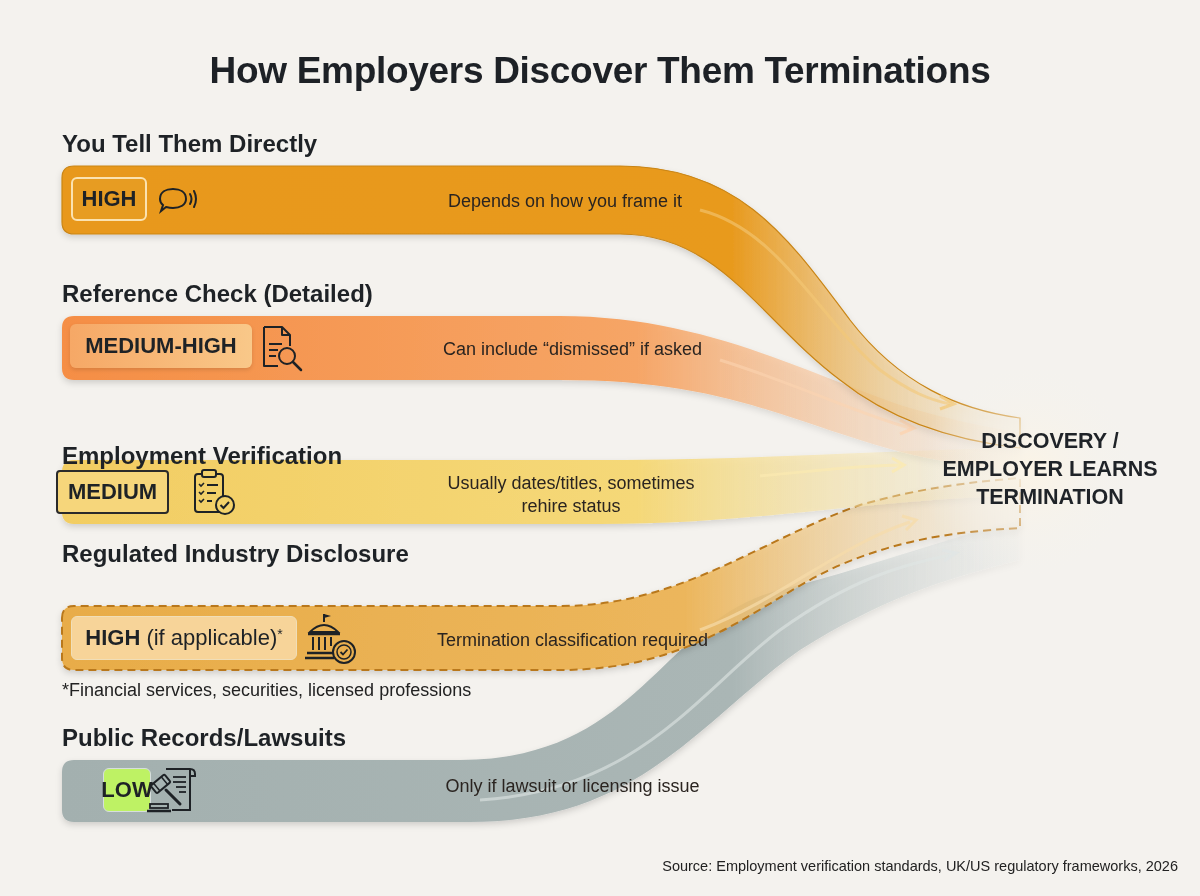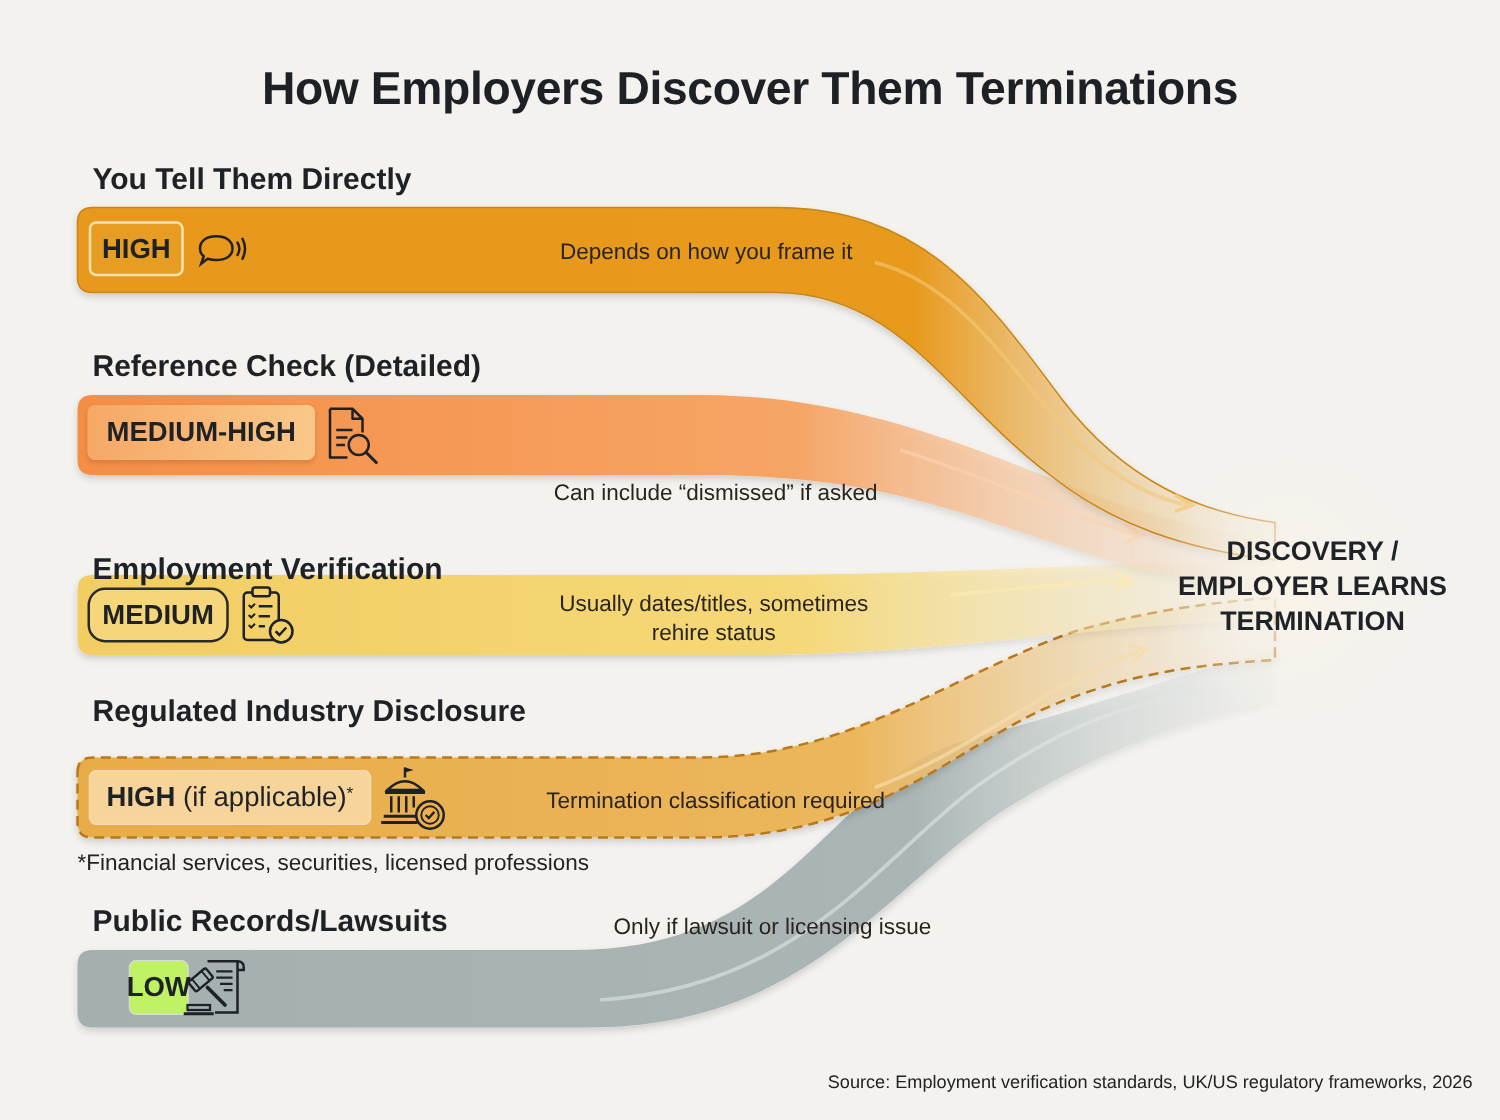--- a/index.html
+++ b/index.html
@@ -10,32 +10,32 @@
     color: #1f2328;
     position: relative;
   }
   .title {
     position: absolute; left: 0; top: 50px; width: 1200px;
     text-align: center; font-size: 37px; font-weight: 700; letter-spacing: -0.3px;
     color: #1d2126;
   }
   svg.flows { position: absolute; left: 0; top: 0; }
   .section-label {
-    position: absolute; left: 62px; font-size: 24px; font-weight: 700; color: #1e2226; margin-left: 12px;
+    position: absolute; left: 62px; font-size: 24px; font-weight: 700; color: #1e2226;
   }
   .badge {
     position: absolute; font-size: 22px; font-weight: 700; color: #1e2226;
     display: flex; align-items: center; justify-content: center;
     border-radius: 6px; height: 44px; padding: 0 10px;
   }
   .badge .light { font-weight: 400; }
   .badge sup { font-size: 14px; font-weight: 400; position: relative; top: -4px; }
   .badge-high { left: 71px; top: 177px; width: 76px; background: #e79c22; border: 2.5px solid #fbe2b0; }
   .badge-medhigh { left: 70px; top: 324px; width: 182px; background: linear-gradient(90deg,#f6a866,#f9c889); box-shadow: 0 2px 4px rgba(0,0,0,0.12); }
-  .badge-medium { left: 70px; top: 470px; width: 113px; background: #f6d67b; border: 2.5px solid #2a2a2a; border-radius: 14px; }
+  .badge-medium { left: 56px; top: 470px; width: 113px; background: #f6d67b; border: 2.5px solid #2a2a2a; border-radius: 4px; }
   .badge-regulated { left: 71px; top: 616px; width: 226px; background: #f7d499; border: 1.5px solid #f0deb8; }
   .badge-low { left: 70px; top: 768px; width: 48px; background: #bef264; border: 1.5px solid #d6dedd; margin-left: 33px; }
   .icon { position: absolute; }
   .desc {
     position: absolute; font-size: 18px; color: #2a2420; text-align: center; line-height: 23px;
   }
   .footnote { position: absolute; left: 62px; top: 680px; font-size: 18px; color: #222; }
   .dest {
     position: absolute; left: 930px; top: 427px; width: 240px; text-align: center;
     font-size: 21.5px; font-weight: 700; line-height: 28px; color: #1f2328;
@@ -123,40 +123,40 @@
 <div class="section-label" style="top:280px;">Reference Check (Detailed)</div>
 <div class="badge badge-medhigh">MEDIUM-HIGH</div>
 <svg class="icon" style="left:260px;top:324px;" width="46" height="48" viewBox="0 0 46 48">
   <path d="M4,3 L22,3 L30,11 L30,22 M22,3 L22,11 L30,11 M4,3 L4,42 L18,42" fill="none" stroke="#1e2226" stroke-width="2" stroke-linejoin="round"></path>
   <line x1="9" y1="20" x2="22" y2="20" stroke="#1e2226" stroke-width="2"></line>
   <line x1="9" y1="26" x2="18" y2="26" stroke="#1e2226" stroke-width="2"></line>
   <line x1="9" y1="32" x2="16" y2="32" stroke="#1e2226" stroke-width="2"></line>
   <circle cx="27" cy="32" r="8" fill="none" stroke="#1e2226" stroke-width="2"></circle>
   <line x1="33" y1="38" x2="41" y2="46" stroke="#1e2226" stroke-width="2.5" stroke-linecap="round"></line>
 </svg>
-<div class="desc" style="left:400px;top:338px;width:345px;margin-top:45px;">Can include “dismissed” if asked</div>
+<div class="desc" style="left:400px;top:338px;width:345px;">Can include “dismissed” if asked</div>
 
 <div class="section-label" style="top:442px;">Employment Verification</div>
 <div class="badge badge-medium">MEDIUM</div>
 <svg class="icon" style="left:192px;top:468px;" width="46" height="50" viewBox="0 0 46 50">
   <rect x="3" y="6" width="28" height="38" rx="3" fill="none" stroke="#1e2226" stroke-width="2"></rect>
   <rect x="10" y="2" width="14" height="7" rx="2" fill="#f4d26a" stroke="#1e2226" stroke-width="2"></rect>
   <path d="M7,16 l2,2 l3,-3 M7,24 l2,2 l3,-3 M7,32 l2,2 l3,-3" fill="none" stroke="#1e2226" stroke-width="1.6"></path>
   <line x1="15" y1="17" x2="26" y2="17" stroke="#1e2226" stroke-width="2"></line>
   <line x1="15" y1="25" x2="24" y2="25" stroke="#1e2226" stroke-width="2"></line>
   <line x1="15" y1="33" x2="20" y2="33" stroke="#1e2226" stroke-width="2"></line>
   <circle cx="33" cy="37" r="9" fill="#f4d26a" stroke="#1e2226" stroke-width="2"></circle>
   <path d="M28.5,37 l3,3 l5.5,-6" fill="none" stroke="#1e2226" stroke-width="2"></path>
 </svg>
 <div class="desc" style="left:400px;top:472px;width:342px;">
   <div>Usually dates/titles, sometimes</div>
   <div>rehire status</div>
 </div>
 
-<div class="section-label" style="top:556px;">Regulated Industry Disclosure</div>
+<div class="section-label" style="top:540px;">Regulated Industry Disclosure</div>
 <div class="badge badge-regulated">
   <span>HIGH</span>&nbsp;<span class="light">(if applicable)</span><sup>*</sup>
 </div>
 <svg class="icon" style="left:304px;top:612px;" width="54" height="54" viewBox="0 0 54 54">
   <line x1="20" y1="2" x2="20" y2="10" stroke="#1e2226" stroke-width="2"></line>
   <path d="M20,2 L27,4 L20,6 Z" fill="#1e2226"></path>
   <path d="M6,20 Q20,6 34,20 Z" fill="none" stroke="#1e2226" stroke-width="2"></path>
   <line x1="4" y1="22" x2="36" y2="22" stroke="#1e2226" stroke-width="2.5"></line>
   <line x1="9" y1="25" x2="9" y2="38" stroke="#1e2226" stroke-width="2"></line>
   <line x1="15" y1="25" x2="15" y2="38" stroke="#1e2226" stroke-width="2"></line>
@@ -181,21 +181,21 @@
   <line x1="33" y1="26" x2="40" y2="26" stroke="#1e2226" stroke-width="1.8"></line>
   <g transform="rotate(-40 16 18)">
     <rect x="6" y="12" width="18" height="10" rx="1.5" fill="#a7b4b3" stroke="#1e2226" stroke-width="2"></rect>
     <line x1="10" y1="12" x2="10" y2="22" stroke="#1e2226" stroke-width="1.5"></line>
     <line x1="20" y1="12" x2="20" y2="22" stroke="#1e2226" stroke-width="1.5"></line>
   </g>
   <line x1="20" y1="24" x2="34" y2="38" stroke="#1e2226" stroke-width="3" stroke-linecap="round"></line>
   <rect x="4" y="38" width="18" height="4" fill="none" stroke="#1e2226" stroke-width="1.8"></rect>
   <line x1="1" y1="45" x2="25" y2="45" stroke="#1e2226" stroke-width="2.5"></line>
 </svg>
-<div class="desc" style="left:400px;top:730px;width:345px;text-align:right;">Only if lawsuit or licensing issue</div>
+<div class="desc" style="left:400px;top:775px;width:345px;">Only if lawsuit or licensing issue</div>
 
 <div class="dest">
   <div>DISCOVERY /</div>
   <div>EMPLOYER LEARNS</div>
   <div>TERMINATION</div>
 </div>
 
 <div class="source">Source: Employment verification standards, UK/US regulatory frameworks, 2026</div>
 
 </body></html>

